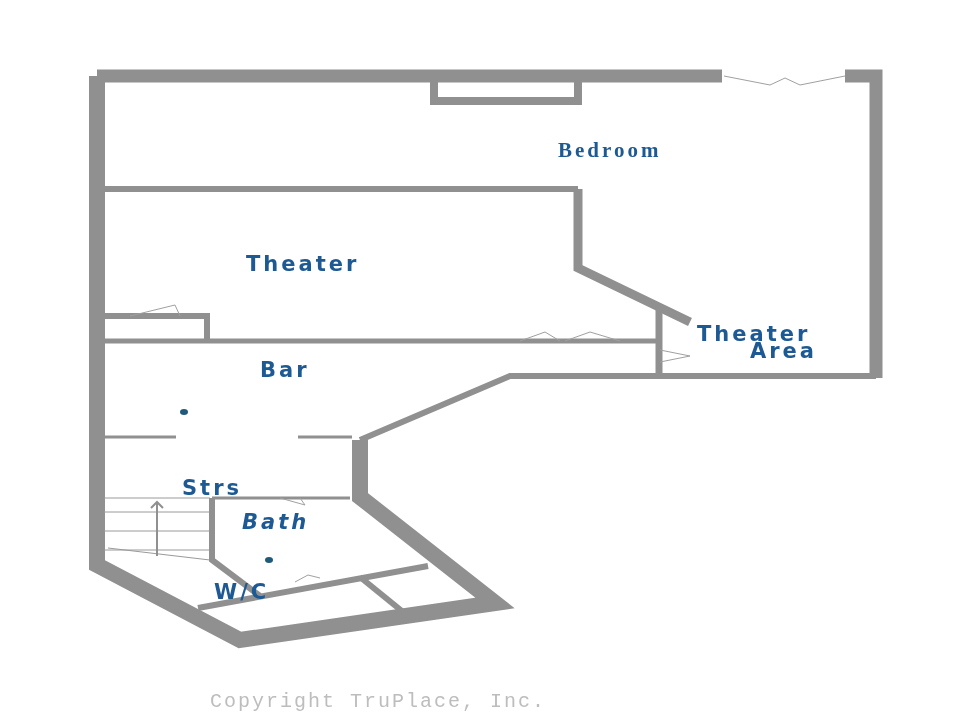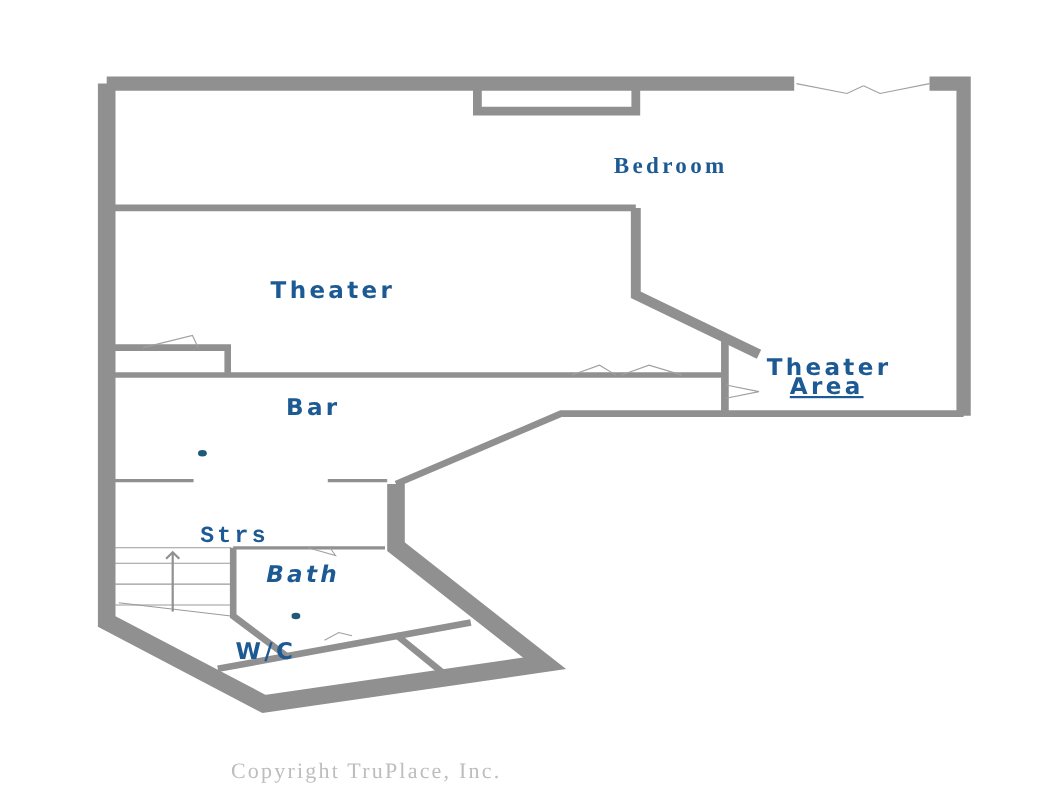--- a/index.html
+++ b/index.html
@@ -2,21 +2,21 @@
 <html><head>
 <meta charset="utf-8">
 <style>
   html,body{margin:0;padding:0;background:#fff;}
   body{width:960px;height:720px;position:relative;overflow:hidden;font-family:"Liberation Sans",sans-serif;}
   svg{position:absolute;left:0;top:0;}
   .wall{fill:none;stroke:#909090;stroke-linejoin:miter;}
   .thin{fill:none;stroke:#9a9a9a;stroke-width:1;}
   .lbl{position:absolute;color:#1d5a94;font-family:"DejaVu Sans",sans-serif;font-weight:bold;font-size:21px;letter-spacing:3px;white-space:nowrap;line-height:1;}
   .dot{position:absolute;width:8px;height:6px;border-radius:50%;background:#1f5a7a;}
-  .copy{position:absolute;left:210px;top:690px;color:#bdbdbd;font-size:20px;letter-spacing:2px;white-space:nowrap;font-family:Liberation Serif, serif;}
+  .copy{position:absolute;left:210px;top:690px;color:#bdbdbd;font-size:20px;letter-spacing:2px;white-space:nowrap;font-family:Liberation Mono, monospace;}
 </style>
 </head>
 <body>
 
 <svg width="960" height="720">
 
   <g>
     <path class="wall" stroke-width="16" d="M97 76 L97 565 L240 640 L495 603 L360 497 L360 440"></path>
     <path class="wall" stroke-width="13" d="M97 76 L722 76"></path>
     <path class="wall" stroke-width="13" d="M845 76 L876 76 L876 378"></path>
@@ -60,23 +60,23 @@
     <polyline points="660,350 690,356 660,362"></polyline>
     <polyline points="280,498 305,505 300,498"></polyline>
     <polyline points="295,582 308,575 320,578"></polyline>
   </g>
 </svg>
 
 <div>
   <div class="lbl" style="left:558px;top:140px;font-family:Liberation Serif, serif;">Bedroom</div>
   <div class="lbl" style="left:246px;top:254px;">Theater</div>
   <div class="lbl" style="left:697px;top:324px;">Theater</div>
-  <div class="lbl" style="left:718px;top:341px;text-decoration:underline;">Area</div>
+  <div class="lbl" style="left:750px;top:341px;">Area</div>
   <div class="lbl" style="left:260px;top:360px;">Bar</div>
-  <div class="lbl" style="left:182px;top:478px;font-family:Liberation Mono, monospace;">Strs</div>
+  <div class="lbl" style="left:182px;top:478px;">Strs</div>
   <div class="lbl" style="left:242px;top:512px;font-style:italic;">Bath</div>
   <div class="lbl" style="left:214px;top:582px;">W/C</div>
 </div>
 
 <div class="dot" style="left:180px;top:409px;"></div>
 <div class="dot" style="left:265px;top:557px;"></div>
 
 <div class="copy">Copyright   TruPlace, Inc.</div>
 
 </body></html>

